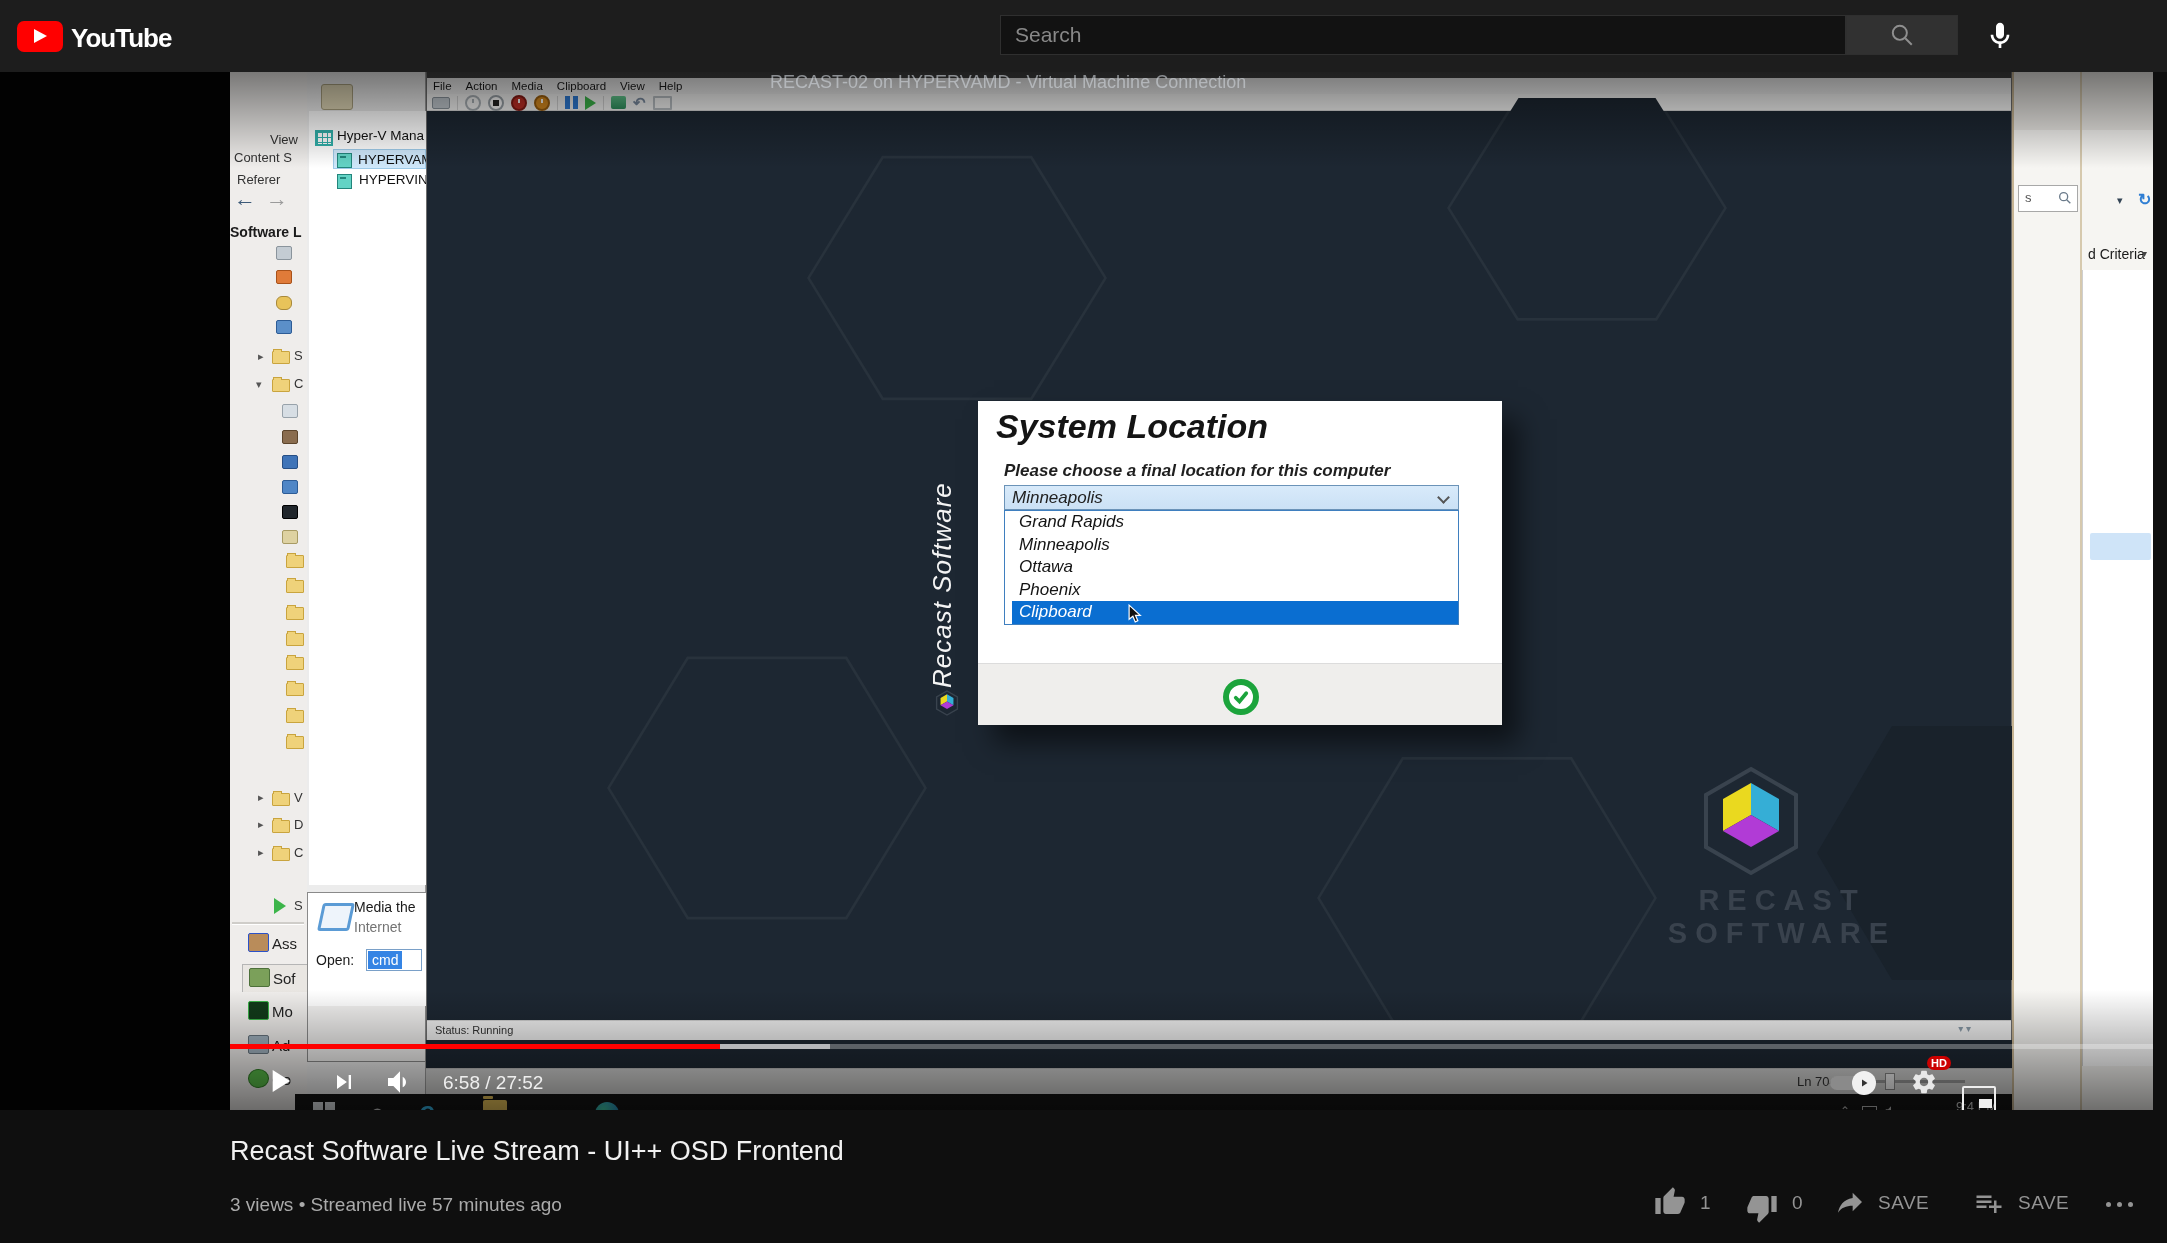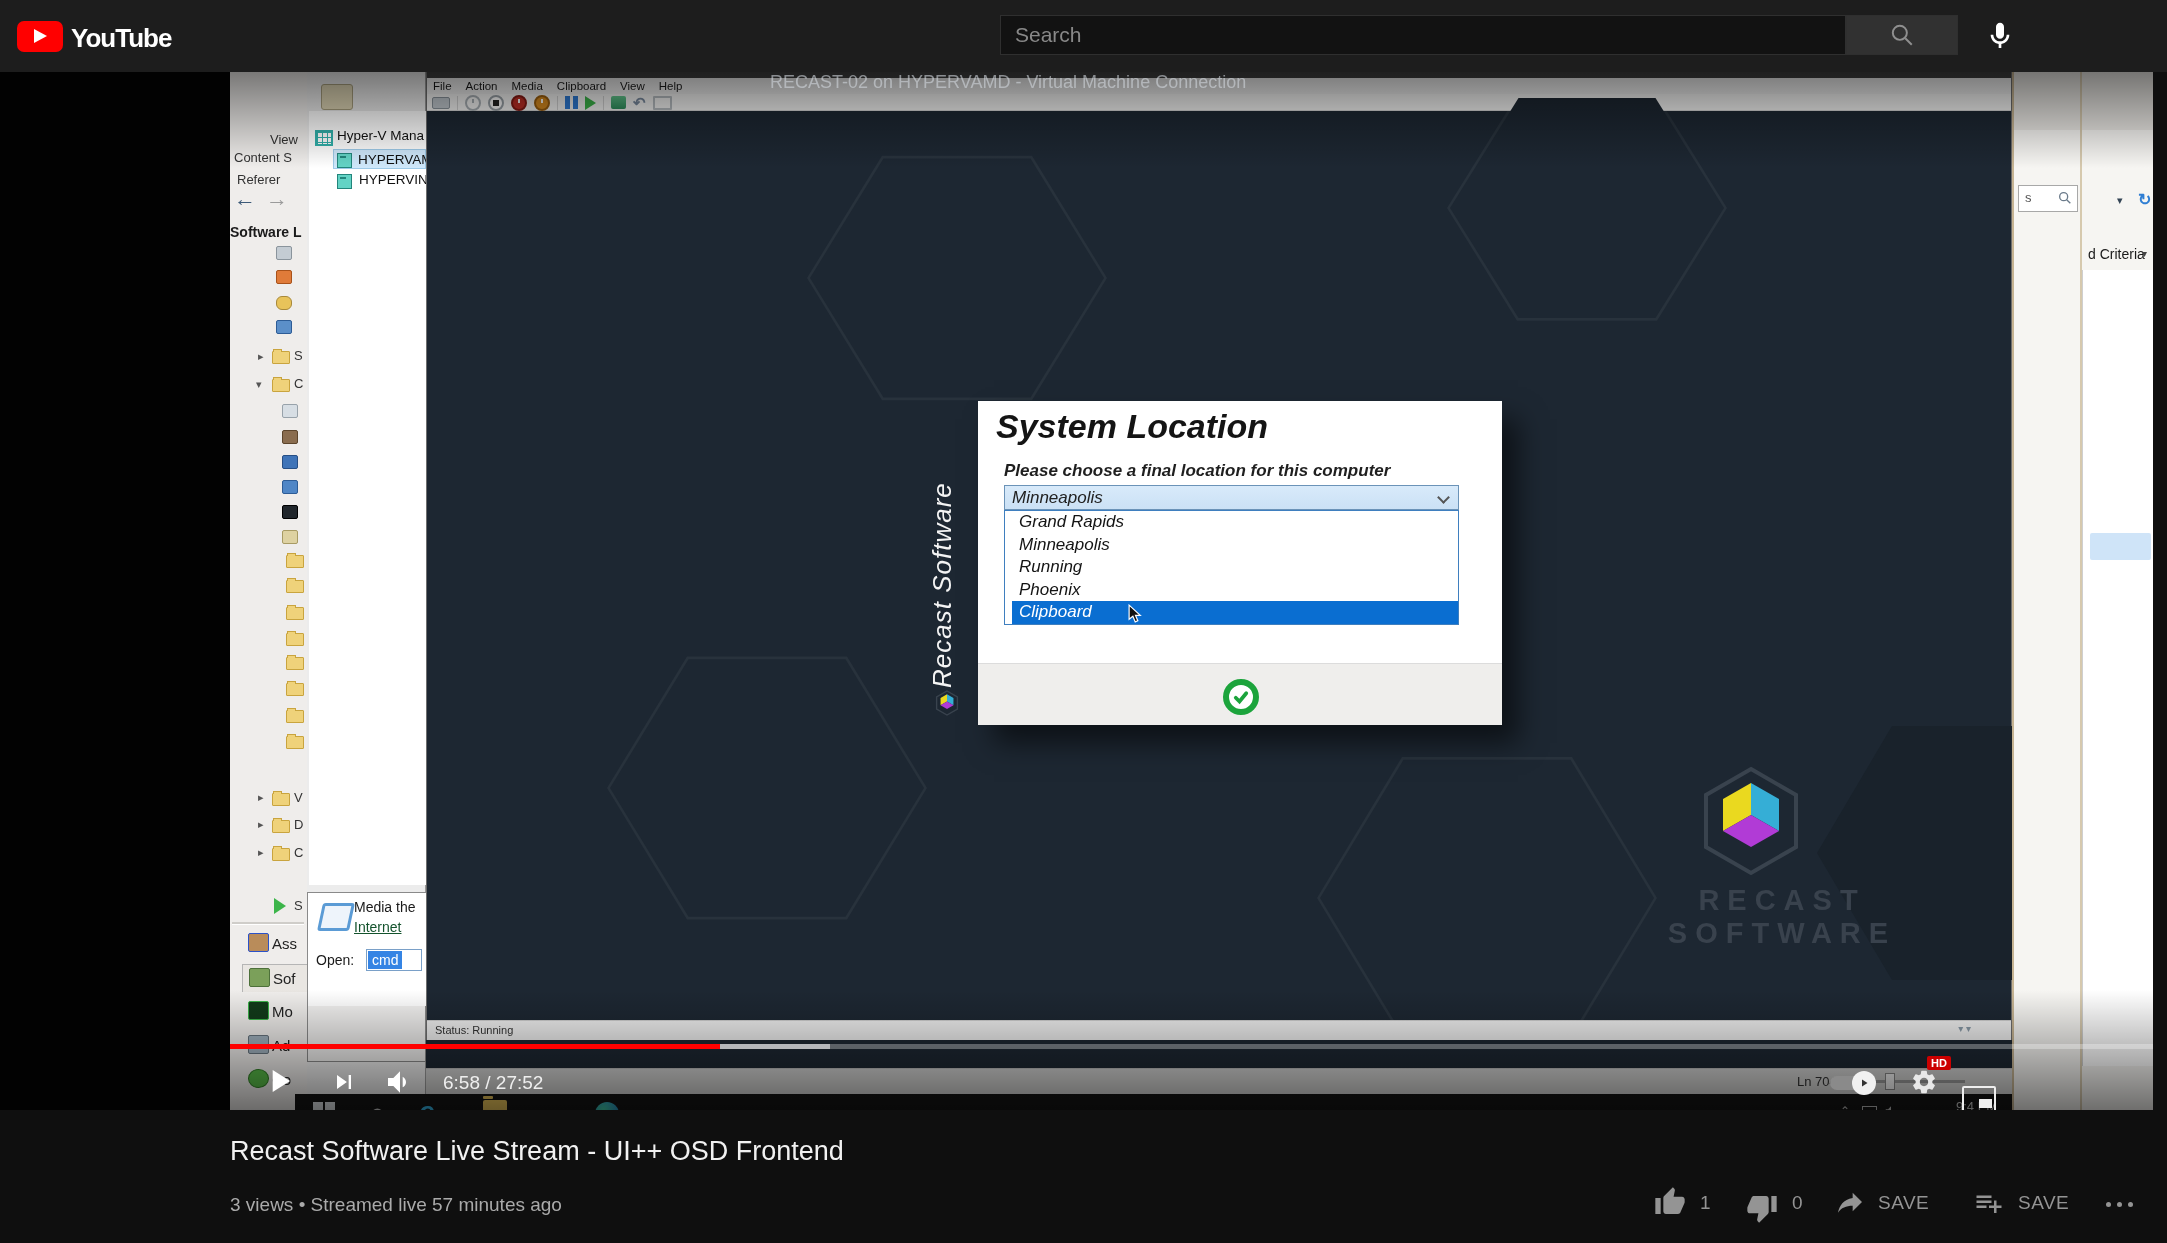--- a/index.html
+++ b/index.html
@@ -106,21 +106,21 @@
   .rpanel{left:1782px;top:0;width:141px;height:1082px;background:#f6f5f2;border-left:2px solid #c6b493;box-sizing:border-box;}
   
   .grad-top{left:0;top:0;width:1923px;height:140px;background:linear-gradient(rgba(0,0,0,0.72),rgba(0,0,0,0));z-index:20;}
   .grad-bot{left:0;top:962px;width:1923px;height:120px;background:linear-gradient(rgba(0,0,0,0),rgba(0,0,0,0.55));z-index:20;}
   .ovl-title{left:540px;top:44px;font-size:18px;color:rgba(208,214,220,0.6);z-index:21;white-space:nowrap;}
   .pbar{left:0;top:1016px;width:1923px;height:5px;background:rgba(255,255,255,0.3);z-index:25;}
   .pbar .buf{position:absolute;left:0;top:0;height:5px;width:31.2%;background:rgba(255,255,255,0.55);}
   .pbar .red{position:absolute;left:0;top:0;height:5px;width:25.5%;background:#f00;}
   .ctrl{z-index:30;}
   .timetxt{font-size:19px;color:#eee;z-index:30;}
-  .hdbadge{background:#c00;color:#fff;font-size:11px;font-weight:bold;padding:1px 4px;border-radius:2px;z-index:31;}
+  .hdbadge{background:#c00;color:#fff;font-size:11px;font-weight:bold;padding:1px 4px;border-radius:7px;z-index:31;}
   .mini-ic{width:30px;height:22px;border:2px solid #eee;border-radius:2px;position:relative;}
   .mini-ic:after{content:'';position:absolute;right:2px;bottom:2px;width:13px;height:9px;background:#eee;}
   .toggle{width:42px;height:14px;background:#8a8a8a;border-radius:7px;position:relative;}
   .toggle .knob{position:absolute;right:-4px;top:-5px;width:24px;height:24px;border-radius:50%;background:#f1f1f1;
      display:flex;align-items:center;justify-content:center;}
   
   .v-title{left:230px;top:1136px;font-size:27px;color:#f1f1f1;}
   .v-meta{left:230px;top:1194px;font-size:19px;color:#aaa;}
   .act-lbl{font-size:19px;color:#949494;letter-spacing:0.5px;}
   .dots3{display:flex;gap:6px;}
@@ -211,21 +211,21 @@
         <div class="hv-srv" style="left:3px;top:3px;"></div>
         <div class="hv-row" style="left:24px;top:2px;">HYPERVAM</div>
       </div>
       <div class="hv-srv" style="left:30px;top:146px;"></div>
       <div class="hv-row" style="left:52px;top:144px;">HYPERVINT</div>
 
       <div class="rundlg">
         <div class="white"></div>
         <div class="run-ic"></div>
         <div class="abs" style="left:46px;top:6px;font-size:14px;color:#1a1a1a;">Media the</div>
-        <div class="abs" style="left:46px;top:26px;font-size:14px;color:#14532d;text-decoration:underline;">Internet</div>
+        <div class="abs" style="left:46px;top:26px;font-size:14px;color:#737373;">Internet</div>
         <div class="abs" style="left:8px;top:59px;font-size:14px;color:#1a1a1a;">Open:</div>
         <div class="run-field">
           <span class="run-chip">cmd</span>
         </div>
       </div>
     </div>
 
     <div class="abs vmwin">
       <div class="vm-title"></div>
       <div class="vm-menubg"></div>
@@ -287,21 +287,21 @@
       <div class="sysdlg">
         <div class="sys-title">System Location</div>
         <div class="sys-sub">Please choose a final location for this computer</div>
         <div class="combo">
           <span>Minneapolis</span>
           <span class="chev"></span>
         </div>
         <div class="optlist">
           <div class="opt">Grand Rapids</div>
           <div class="opt">Minneapolis</div>
-          <div class="opt">Running</div>
+          <div class="opt">Ottawa</div>
           <div class="opt">Phoenix</div>
           <div class="opt opt-sel">Clipboard</div>
         </div>
         <div class="sys-footer"></div>
         <div class="okbtn">
           <svg width="18" height="18" viewBox="0 0 24 24">
             <polyline points="5,13 10,18 19,7" fill="none" stroke="#1ca43c" stroke-width="5" stroke-linecap="round"></polyline>
           </svg>
         </div>
       </div>

